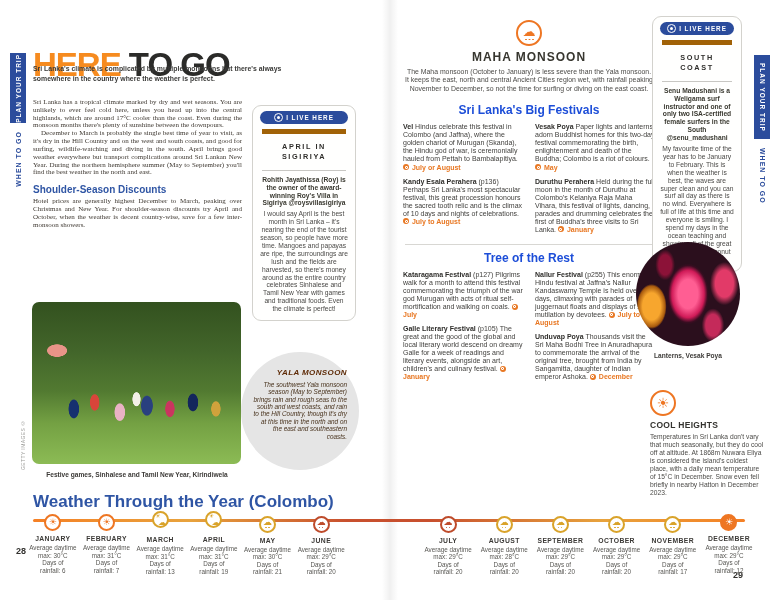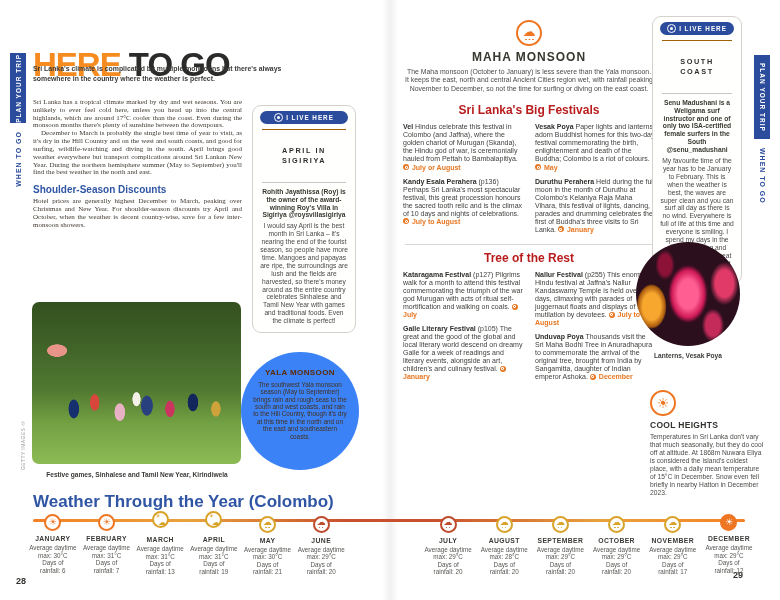--- a/index.html
+++ b/index.html
@@ -46,37 +46,37 @@
            font-size:6.6px;font-weight:bold;color:#3c3a37;}
 
   
   .lhbox{position:absolute;background:#fffffe;border:1px solid #d3d2cd;border-radius:9px;padding:5px 7px 7px;}
   .lhbox.left{left:252px;top:105px;width:88px;}
   .lhbox.right{left:652px;top:16px;width:74px;}
   .pill{display:flex;align-items:center;justify-content:center;gap:3px;background:#2b4c9c;color:#fff;
         border-radius:8px;height:13px;font-size:6.3px;font-weight:bold;letter-spacing:1px;}
   .pin{display:inline-block;width:7px;height:7px;border:1px solid #fff;border-radius:50%;position:relative;}
   .pin::after{content:"";position:absolute;left:2px;top:2px;width:3px;height:3px;background:#fff;border-radius:50%;}
-  .lhtitle{margin:5px 2px;padding:16px 0;border-top:1px solid #a16207;border-bottom:1px solid #c8c7c3;
+  .lhtitle{margin:5px 2px;padding:8px 0;border-top:5px solid #a16207;border-bottom:1px solid #c8c7c3;
            text-align:center;font-size:7.3px;font-weight:bold;letter-spacing:1.6px;color:#2f2e2b;line-height:1.35;}
   .lhbio{text-align:center;font-size:6.7px;font-weight:bold;color:#39382f;line-height:1.18;margin:3px 0;}
   .lhquote{text-align:center;font-size:6.7px;color:#4a4946;line-height:1.18;}
 
   
   .yala{position:absolute;left:241px;top:352px;width:118px;height:118px;border-radius:50%;
-        background:#3b82f6;text-align:center;padding:16px 12px 0;box-sizing:border-box;}
+        background:#e5e5e5;text-align:right;padding:16px 12px 0;box-sizing:border-box;font-style:italic;}
   .yala h3{margin:0 0 4px;font-size:8px;font-weight:bold;color:#5e2b07;letter-spacing:.4px;}
   .yala p{margin:0;font-size:6.4px;line-height:1.15;color:#46301a;}
 
   
   .centercol{position:absolute;left:403px;top:20px;width:252px;text-align:center;}
   .micon-row{display:flex;justify-content:center;margin-bottom:4px;}
   .sec-title{font-size:12px;font-weight:bold;letter-spacing:1px;color:#37362f;margin:2px 0 4px;}
   .sec-text{font-size:6.9px;line-height:1.22;color:#4b4a47;margin:0 2px;}
-  .fest-head{font-size:12px;font-weight:bold;color:#b91c1c;margin:10px 0 6px;}
+  .fest-head{font-size:12px;font-weight:bold;color:#1d4ed8;margin:10px 0 6px;}
   .cols{display:flex;gap:12px;text-align:left;}
   .col{flex:1;}
   .fitem{margin:0 0 6px;font-size:7px;line-height:1.15;color:#3f3e3b;}
   .fitem b.nm{color:#2f2e2b;}
   .ref{color:#3f3e3b;}
   .when{color:#e87722;font-weight:bold;}
   .cal{display:inline-block;width:6px;height:6px;border-radius:50%;background:#e87722;position:relative;
        vertical-align:-0.5px;margin-right:1px;}
   .cal::after{content:"";position:absolute;left:1.5px;top:1.5px;right:1.5px;bottom:1.5px;
               border:1px solid #fff;border-radius:1px;}
@@ -132,21 +132,21 @@
 
 <div class="spread">
   <div class="spine"></div>
 
   <div class="tabbar" style="left:10px;top:53px;width:16px;height:70px;">
     <span class="vert up">PLAN YOUR TRIP</span>
   </div>
   <div class="tabtext" style="left:10px;top:128px;width:16px;height:62px;">
     <span class="vert up">WHEN TO GO</span>
   </div>
-  <div class="pagenum" style="left:16px;top:576px;">28</div>
+  <div class="pagenum" style="left:16px;top:546px;">28</div>
 
   <div class="tabbar" style="left:754px;top:55px;width:16px;height:84px;">
     <span class="vert">PLAN YOUR TRIP</span>
   </div>
   <div class="tabtext" style="left:754px;top:145px;width:16px;height:62px;">
     <span class="vert">WHEN TO GO</span>
   </div>
   <div class="pagenum" style="left:733px;top:570px;">29</div>
 
   <h1 class="title"><span class="accent">HERE</span><span class="rest"> TO GO</span></h1>

